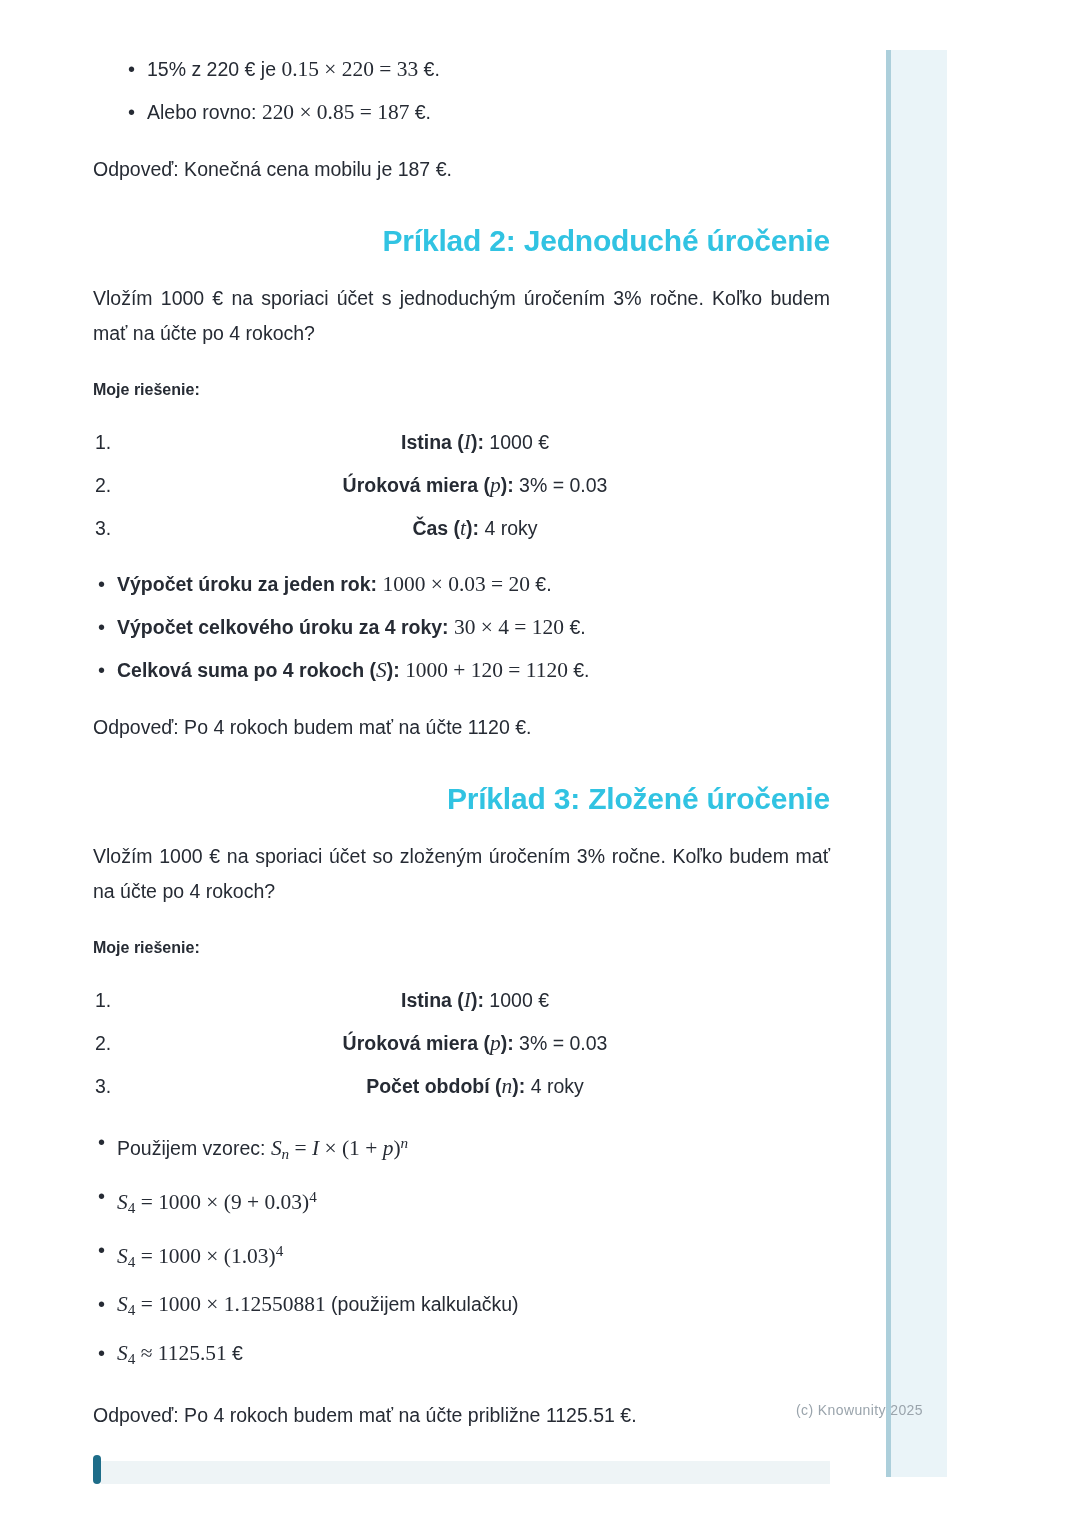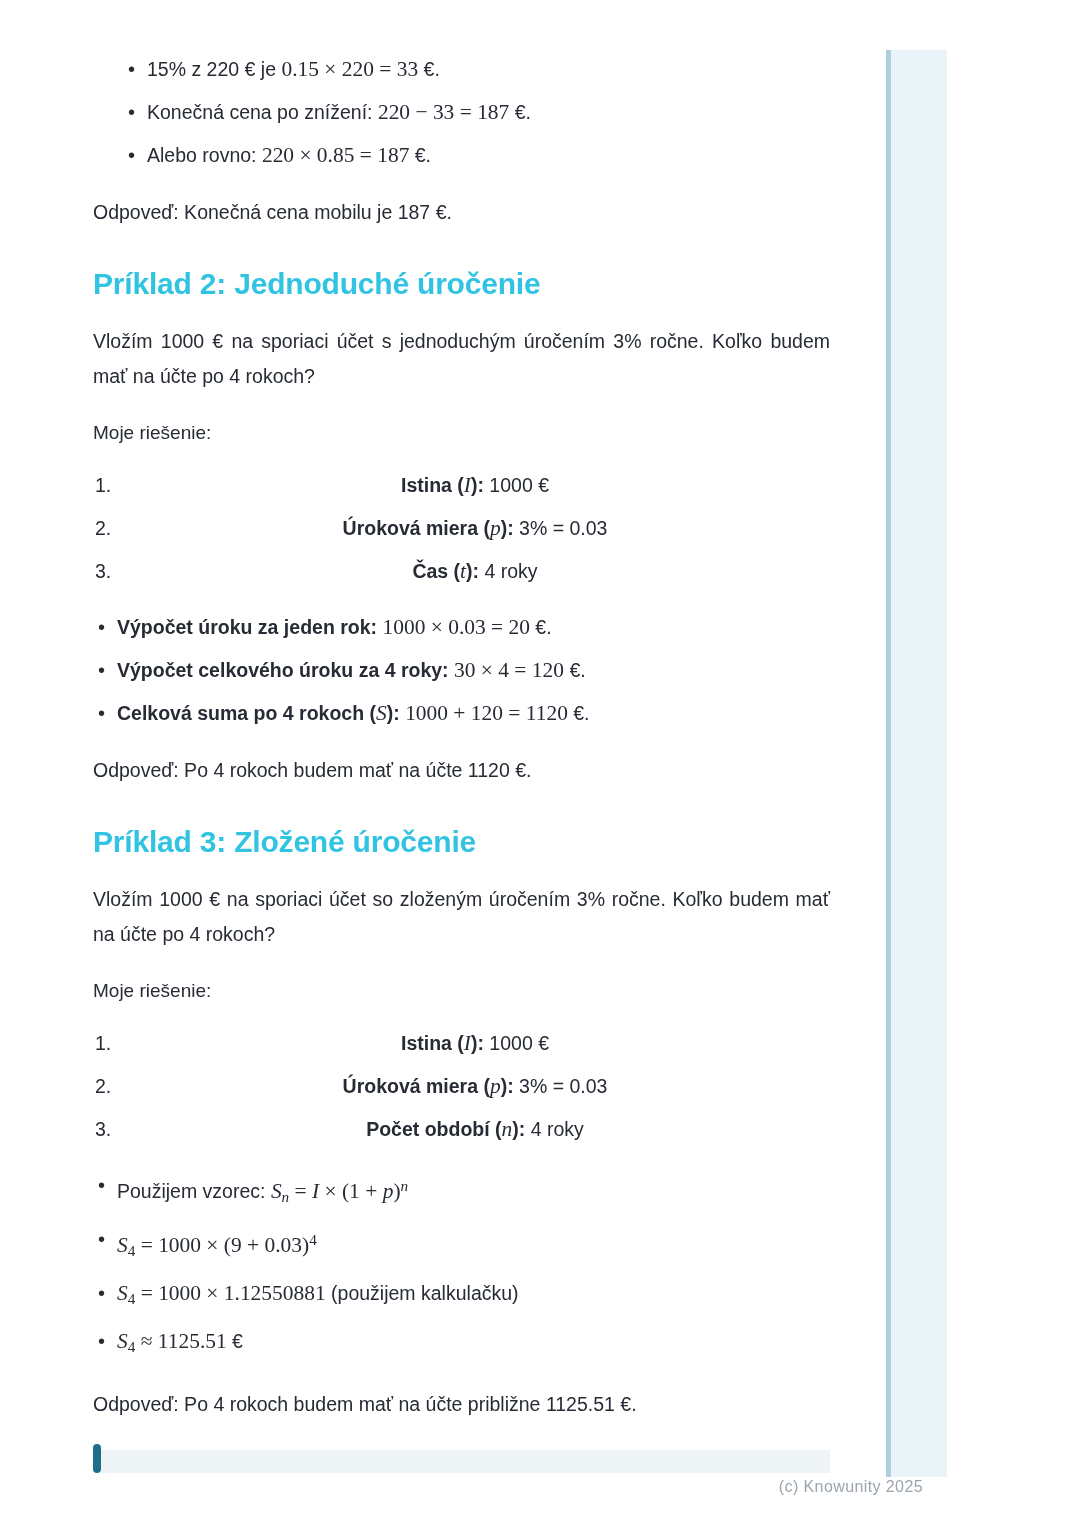--- a/index.html
+++ b/index.html
@@ -61,31 +61,32 @@
     left: -19px;
     font-size: 20px;
   }
   
   h2.section-heading {
     font-size: 30px;
     line-height: 36px;
     font-weight: 700;
     margin: 40px 0 0;
     letter-spacing: -0.2px;
+    text-align: right;
   }
   p.problem {
     font-size: 19.5px;
     line-height: 35px;
     text-align: justify;
     margin: 22px 0 0;
   }
   p.solution-label {
-    font-size: 19px;
+    font-size: 16px;
     line-height: 27px;
-    font-weight: 400;
+    font-weight: 700;
     margin: 25px 0 0;
   }
   p.answer {
     font-size: 19.5px;
     line-height: 27px;
     margin: 30px 0 0;
   }
   .answer-label { font-weight: 400; }
   
   .seg-n { }
@@ -105,40 +106,39 @@
   }
   .quote-fill {
     flex: 1;
     height: 23px;
     margin-top: 6px;
     background: #eef4f6;
   }
   
   .footer-credit {
     position: absolute;
-    top: 1478px;
+    top: 1402px;
     right: 67px;
-    font-size: 16px;
+    font-size: 14px;
     letter-spacing: 0.4px;
     color: #9aa4ac;
     z-index: 3;
   }
 </style>
 </head>
 <body>
 
 <div class="page">
 
   <div class="side-band"></div>
 
   <div class="content">
 
     <ul class="top-list">
         <li><span class="seg-n">15% z 220 € je </span><span class="seg-m">0.15 × 220 = 33</span><span class="seg-n"> €.</span></li>
-        <li><span class="seg-n">Konečná cena po znížení: </span><span class="seg-m">220 − 33 = 187</span><span class="seg-n"> €.</span></li>
         <li><span class="seg-n">Alebo rovno: </span><span class="seg-m">220 × 0.85 = 187</span><span class="seg-n"> €.</span></li>
       </ul>
 
     <p class="answer"><span class="answer-label">Odpoveď:</span><span> Konečná cena mobilu je 187 €.</span></p>
 
     <h2 class="section-heading" style="color:#31c3e2">Príklad 2: Jednoduché úročenie</h2>
 
     <p class="problem">Vložím 1000 € na sporiaci účet s jednoduchým úročením 3% ročne. Koľko budem mať na účte po 4 rokoch?</p>
 
     <p class="solution-label">Moje riešenie:</p>
@@ -165,20 +165,21 @@
 
     <ol class="steps">
         <li><span class="seg-b">Istina (</span><span class="seg-mi">I</span><span class="seg-b">):</span><span class="seg-n"> 1000 €</span></li>
         <li><span class="seg-b">Úroková miera (</span><span class="seg-mi">p</span><span class="seg-b">):</span><span class="seg-n"> 3% = 0.03</span></li>
         <li><span class="seg-b">Počet období (</span><span class="seg-mi">n</span><span class="seg-b">):</span><span class="seg-n"> 4 roky</span></li>
       </ol>
 
     <ul class="calc-list">
         <li><span class="seg-n">Použijem vzorec: </span><span class="seg-mi">S</span><span class="seg-mi seg-sub">n</span><span class="seg-m"> = </span><span class="seg-mi">I</span><span class="seg-m"> × (1 + </span><span class="seg-mi">p</span><span class="seg-m">)</span><span class="seg-mi seg-sup">n</span></li>
         <li><span class="seg-mi">S</span><span class="seg-m seg-sub">4</span><span class="seg-m"> = 1000 × (9 + 0.03)</span><span class="seg-m seg-sup">4</span></li>
+        <li><span class="seg-mi">S</span><span class="seg-m seg-sub">4</span><span class="seg-m"> = 1000 × (1.03)</span><span class="seg-m seg-sup">4</span></li>
         <li><span class="seg-mi">S</span><span class="seg-m seg-sub">4</span><span class="seg-m"> = 1000 × 1.12550881</span><span class="seg-n"> (použijem kalkulačku)</span></li>
         <li><span class="seg-mi">S</span><span class="seg-m seg-sub">4</span><span class="seg-m"> ≈ 1125.51</span><span class="seg-n"> €</span></li>
       </ul>
 
     <p class="answer"><span class="answer-label">Odpoveď:</span><span> Po 4 rokoch budem mať na účte približne 1125.51 €.</span></p>
 
     <div class="quote-start">
       <div class="quote-bar"></div>
       <div class="quote-fill"></div>
     </div>

